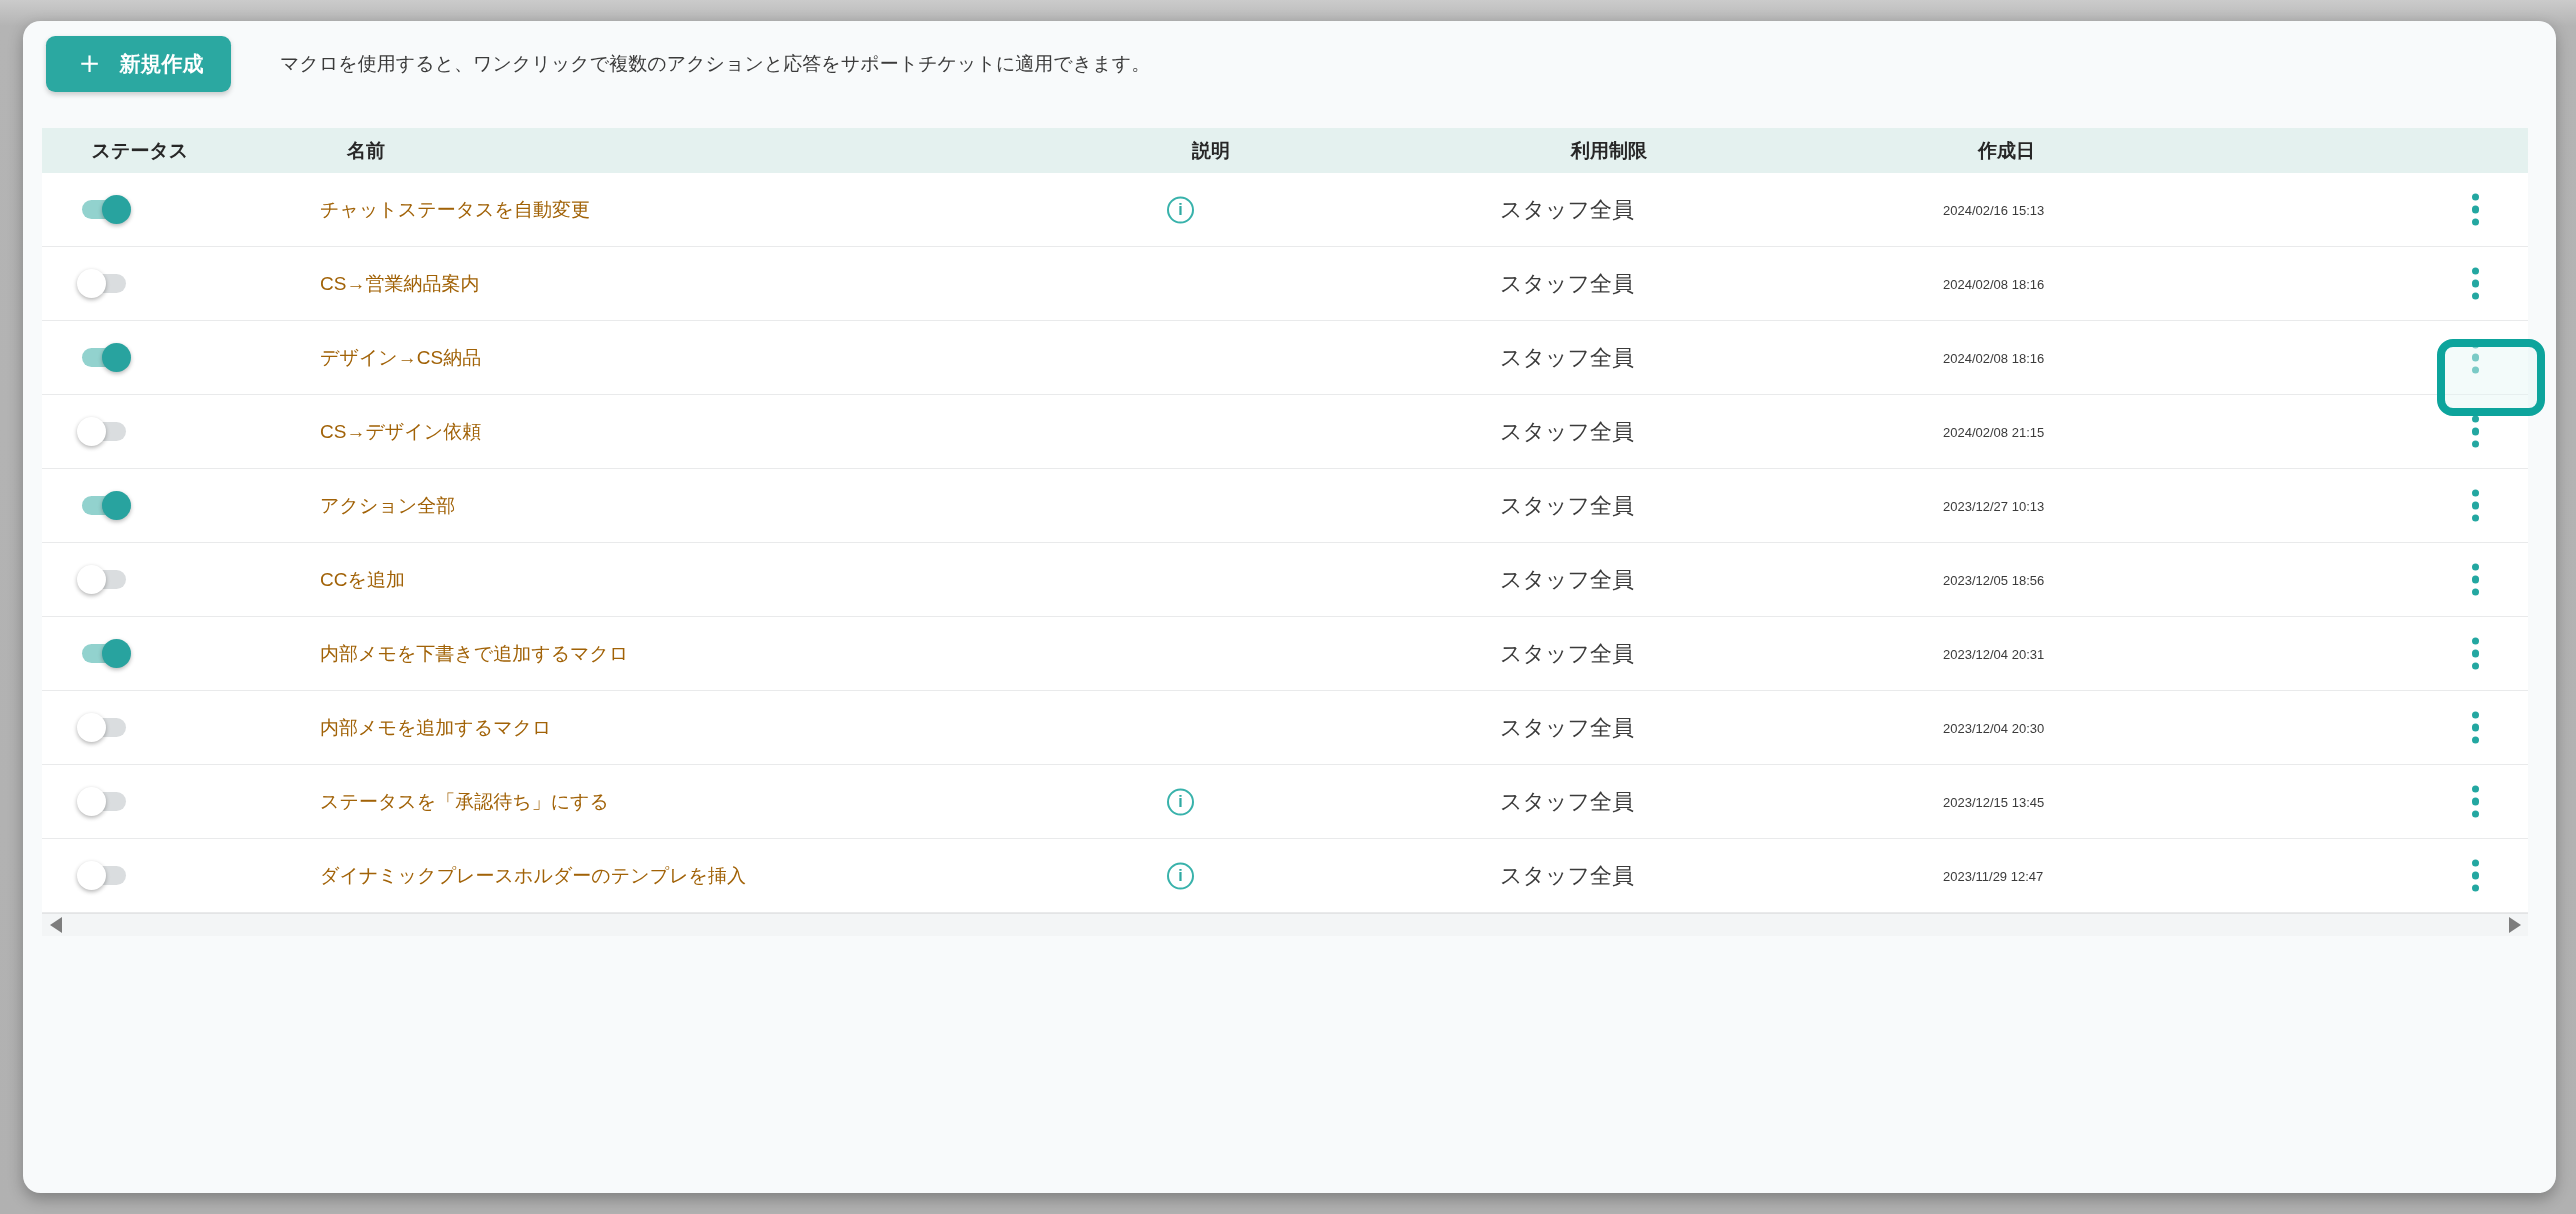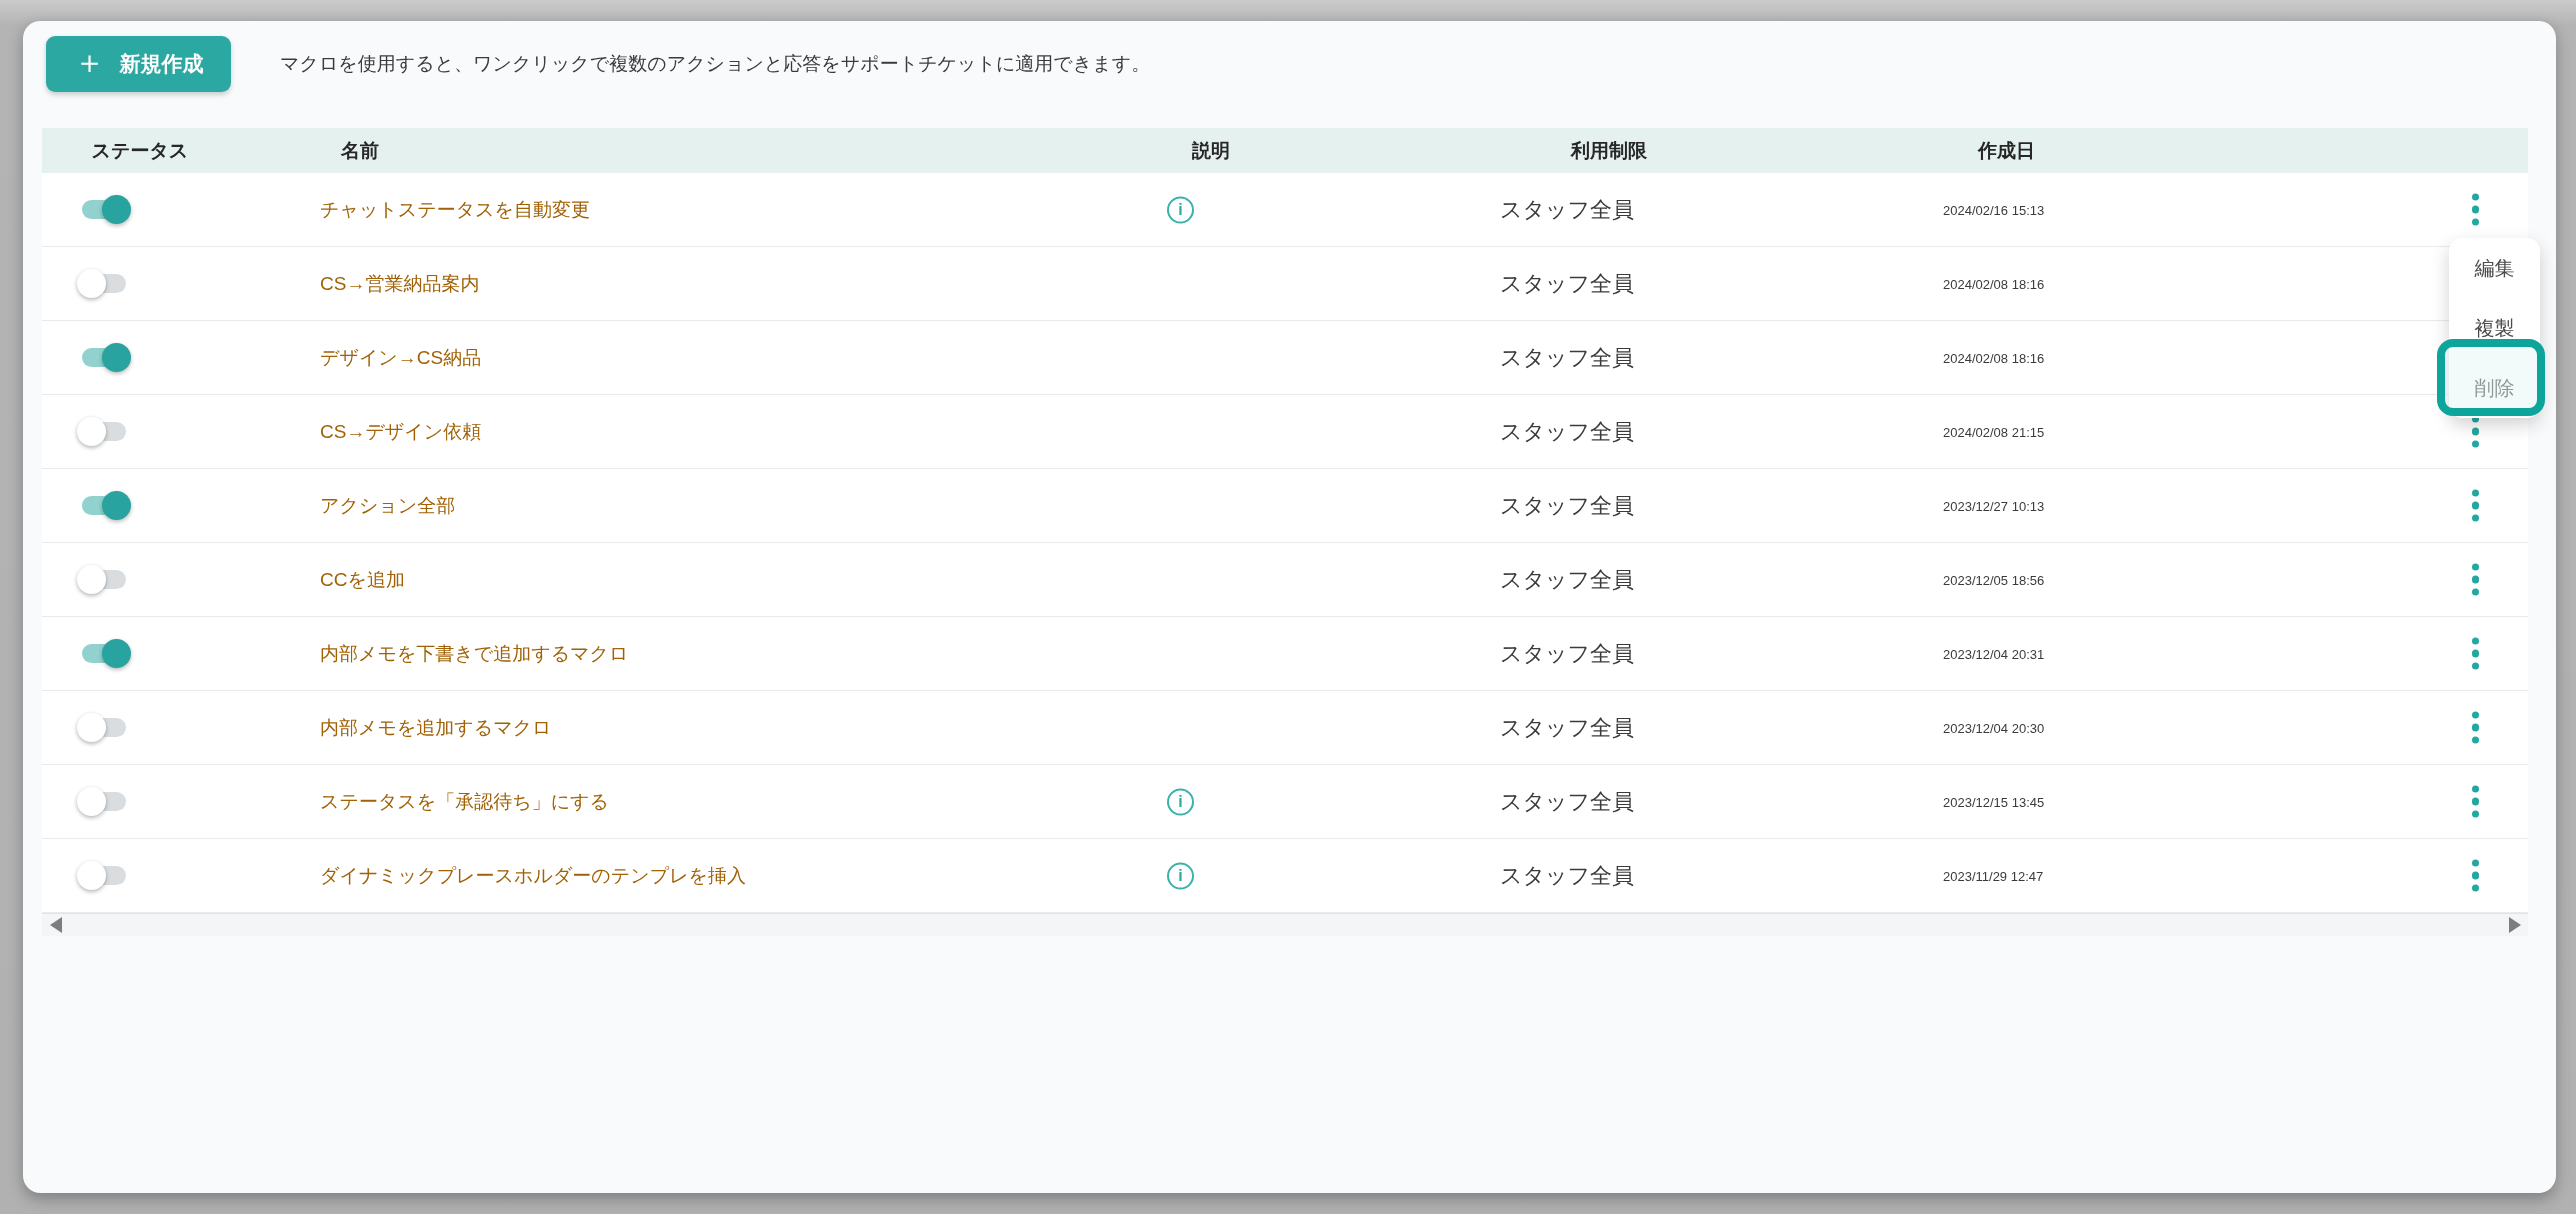--- a/index.html
+++ b/index.html
@@ -16,21 +16,21 @@
         cursor:pointer;box-shadow:0 2.3px 5.8px rgba(0,0,0,.18);}
   .btn-new .plus{font-size:32px;font-weight:400;line-height:0;position:relative;top:-1.7px;}
   .toolbar-desc{position:absolute;left:257px;top:15px;height:56px;display:flex;
         align-items:center;font-size:19px;color:#3b3b3b;text-align:right;}
 
   
   .table{position:absolute;left:19px;top:107px;width:2486px;background:#fff;}
   .thead{position:relative;height:45px;background:#e4f1ef;}
   .th{position:absolute;top:0;height:100%;display:flex;align-items:center;
         font-size:19px;font-weight:700;color:#272727;margin-left:27px;}
-  .th.c0{left:22.5px}.th.c1{left:272px}.th.c2{left:1123px}.th.c3{left:1502px}.th.c4{left:1909px}
+  .th.c0{left:22.5px}.th.c1{left:278px}.th.c2{left:1123px}.th.c3{left:1502px}.th.c4{left:1909px}
 
   .row{position:relative;height:74px;background:#fff;border-bottom:1.2px solid #e9eaeb;box-sizing:border-box;}
 
   .toggle{position:absolute;left:37px;top:50%;transform:translateY(-50%);width:50px;height:30px;cursor:pointer;}
   .toggle .track{position:absolute;left:2.9px;top:5.2px;width:44px;height:19.6px;border-radius:9.8px;}
   .toggle.on  .track{background:#92d2ce;}
   .toggle.off .track{background:#dadddf;}
   .toggle .knob{position:absolute;top:0.6px;width:29px;height:29px;border-radius:50%;}
   .toggle.on  .knob{left:22.5px;background:#28a39f;box-shadow:0 1.7px 4px rgba(0,0,0,.28);}
   .toggle.off .knob{left:-2.3px;background:#ffffff;box-shadow:0 1.7px 4px rgba(0,0,0,.3);}
@@ -238,20 +238,15 @@
   </div>
         </div>
 
       <div class="hscroll">
         <div class="arw left"></div>
         <div class="arw right"></div>
       </div>
     </div>
   </div>
 
-  <div class="menu">
-    <div class="menu-item">編集</div>
-    <div class="menu-item">複製</div>
-    <div class="menu-item">削除</div>
-  </div>
   <div class="ring"></div>
 </div>
 
 
 </body></html>

